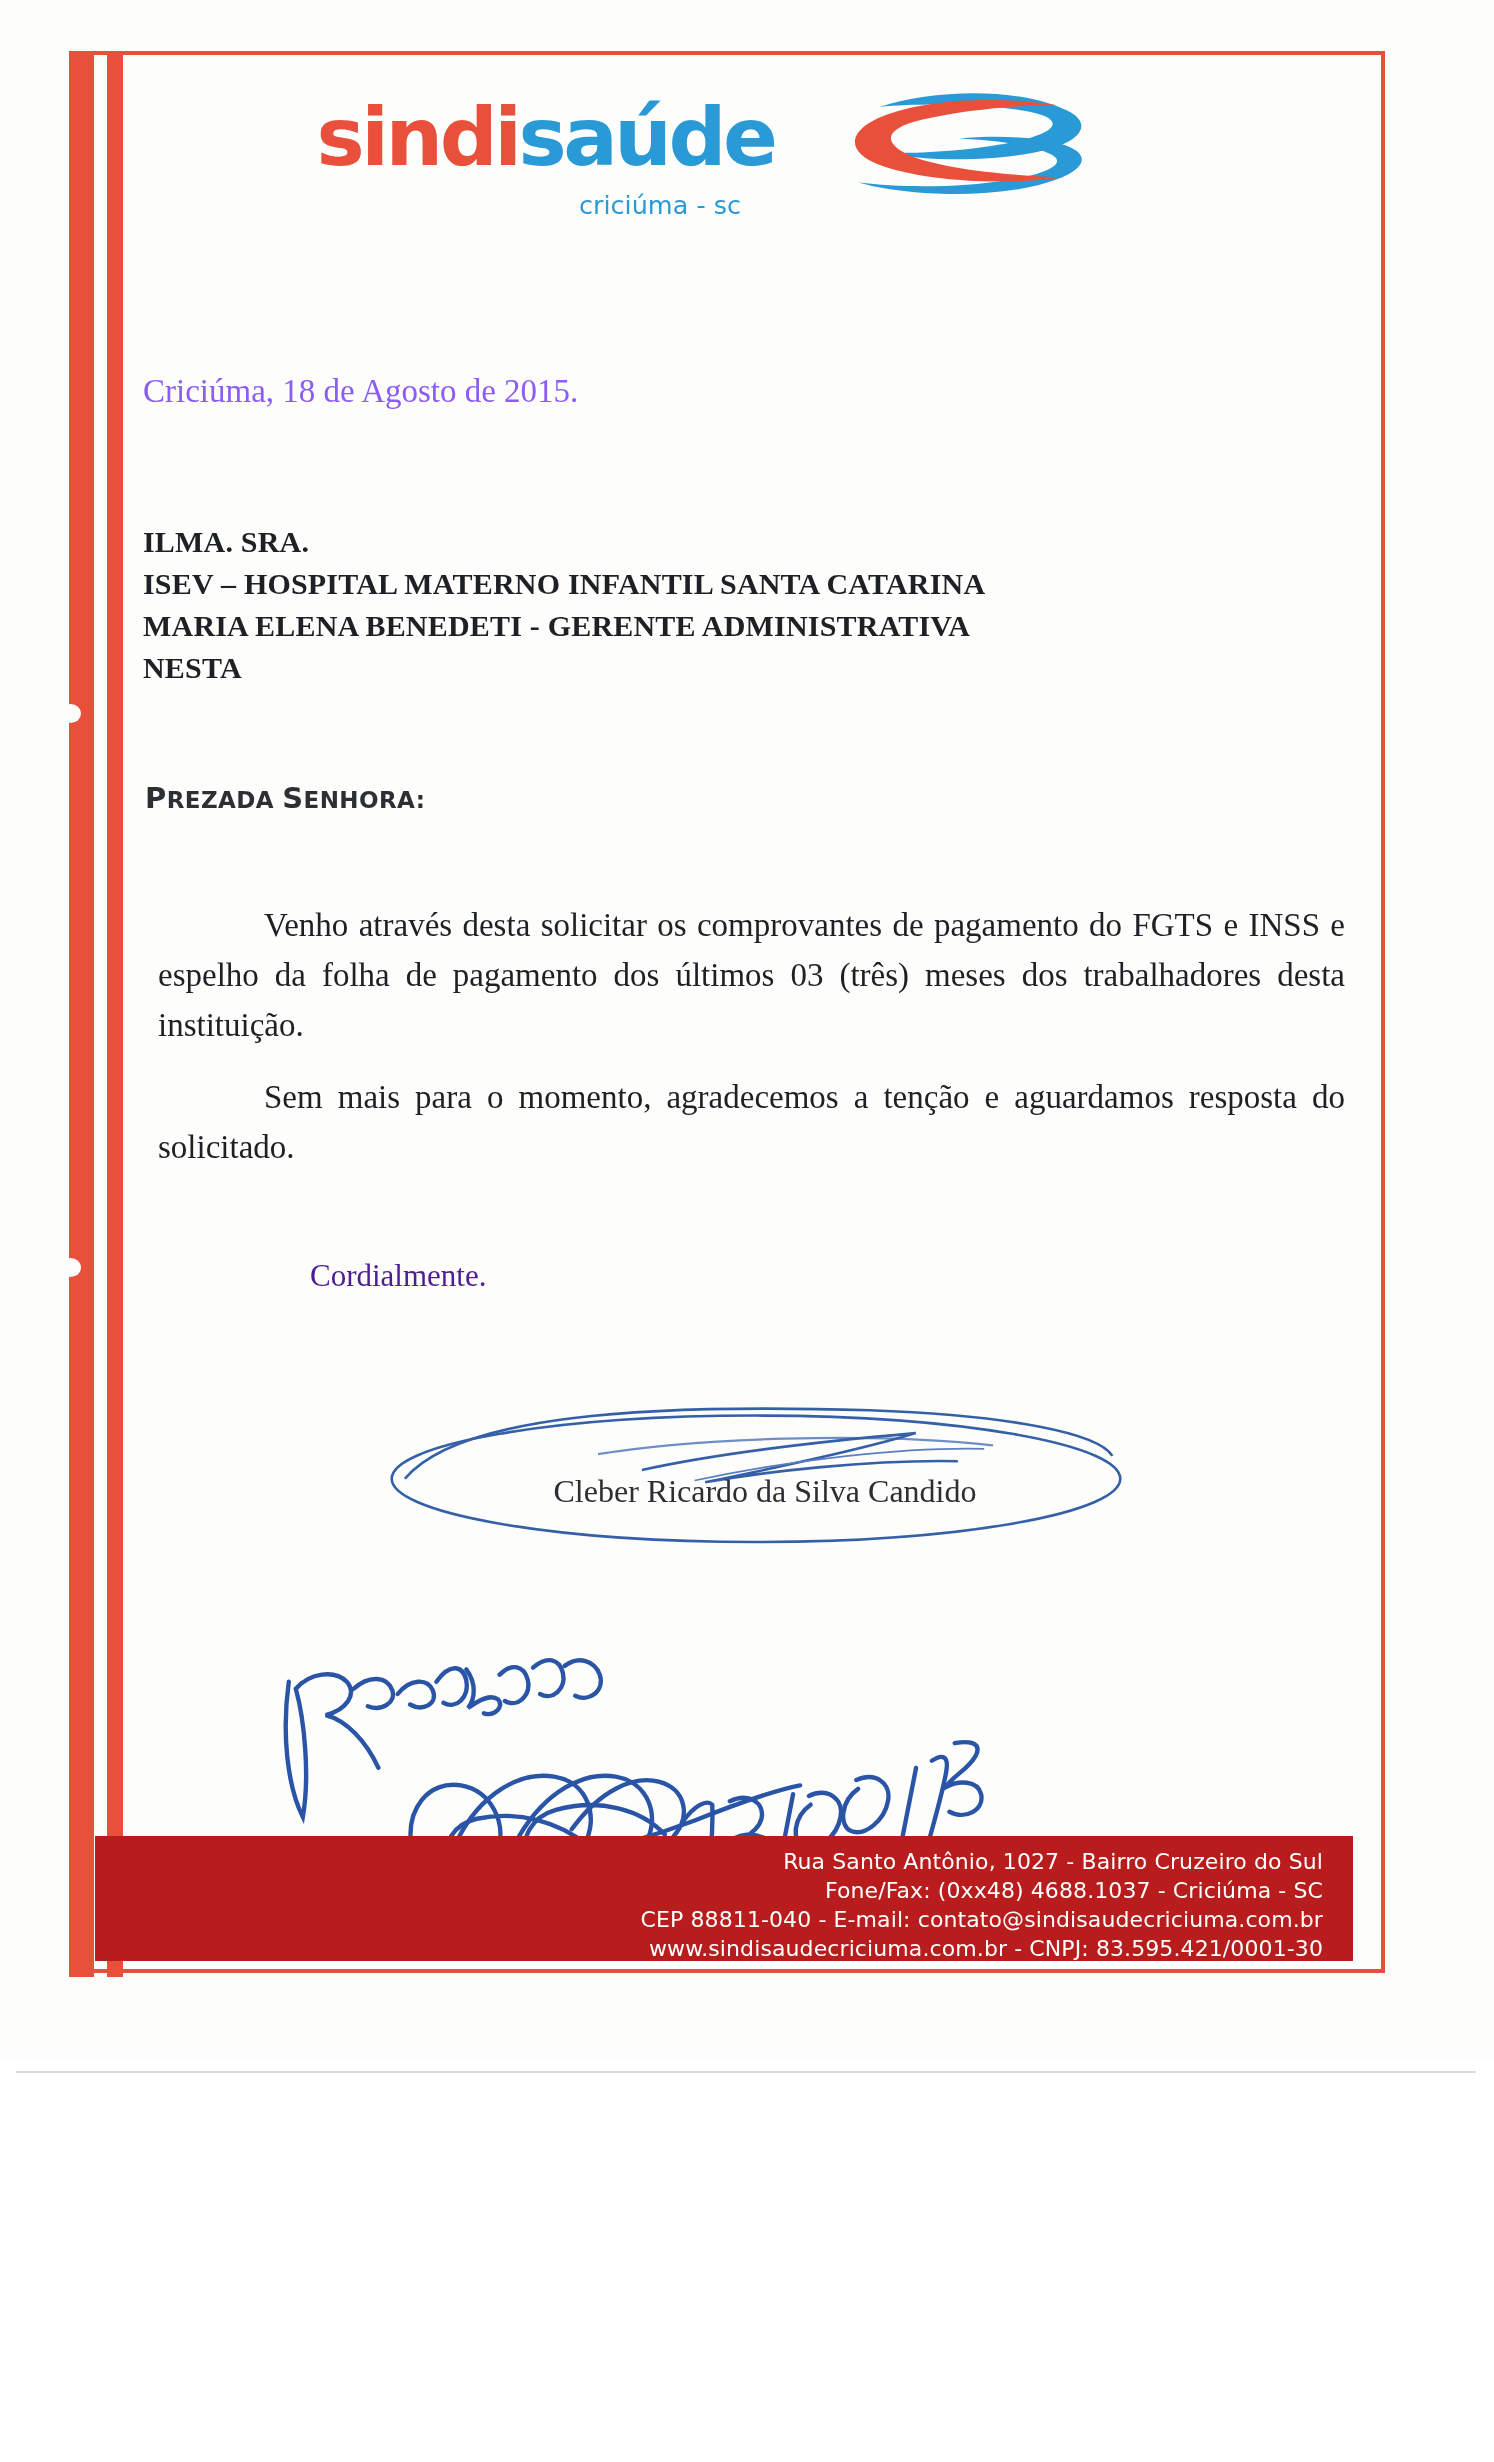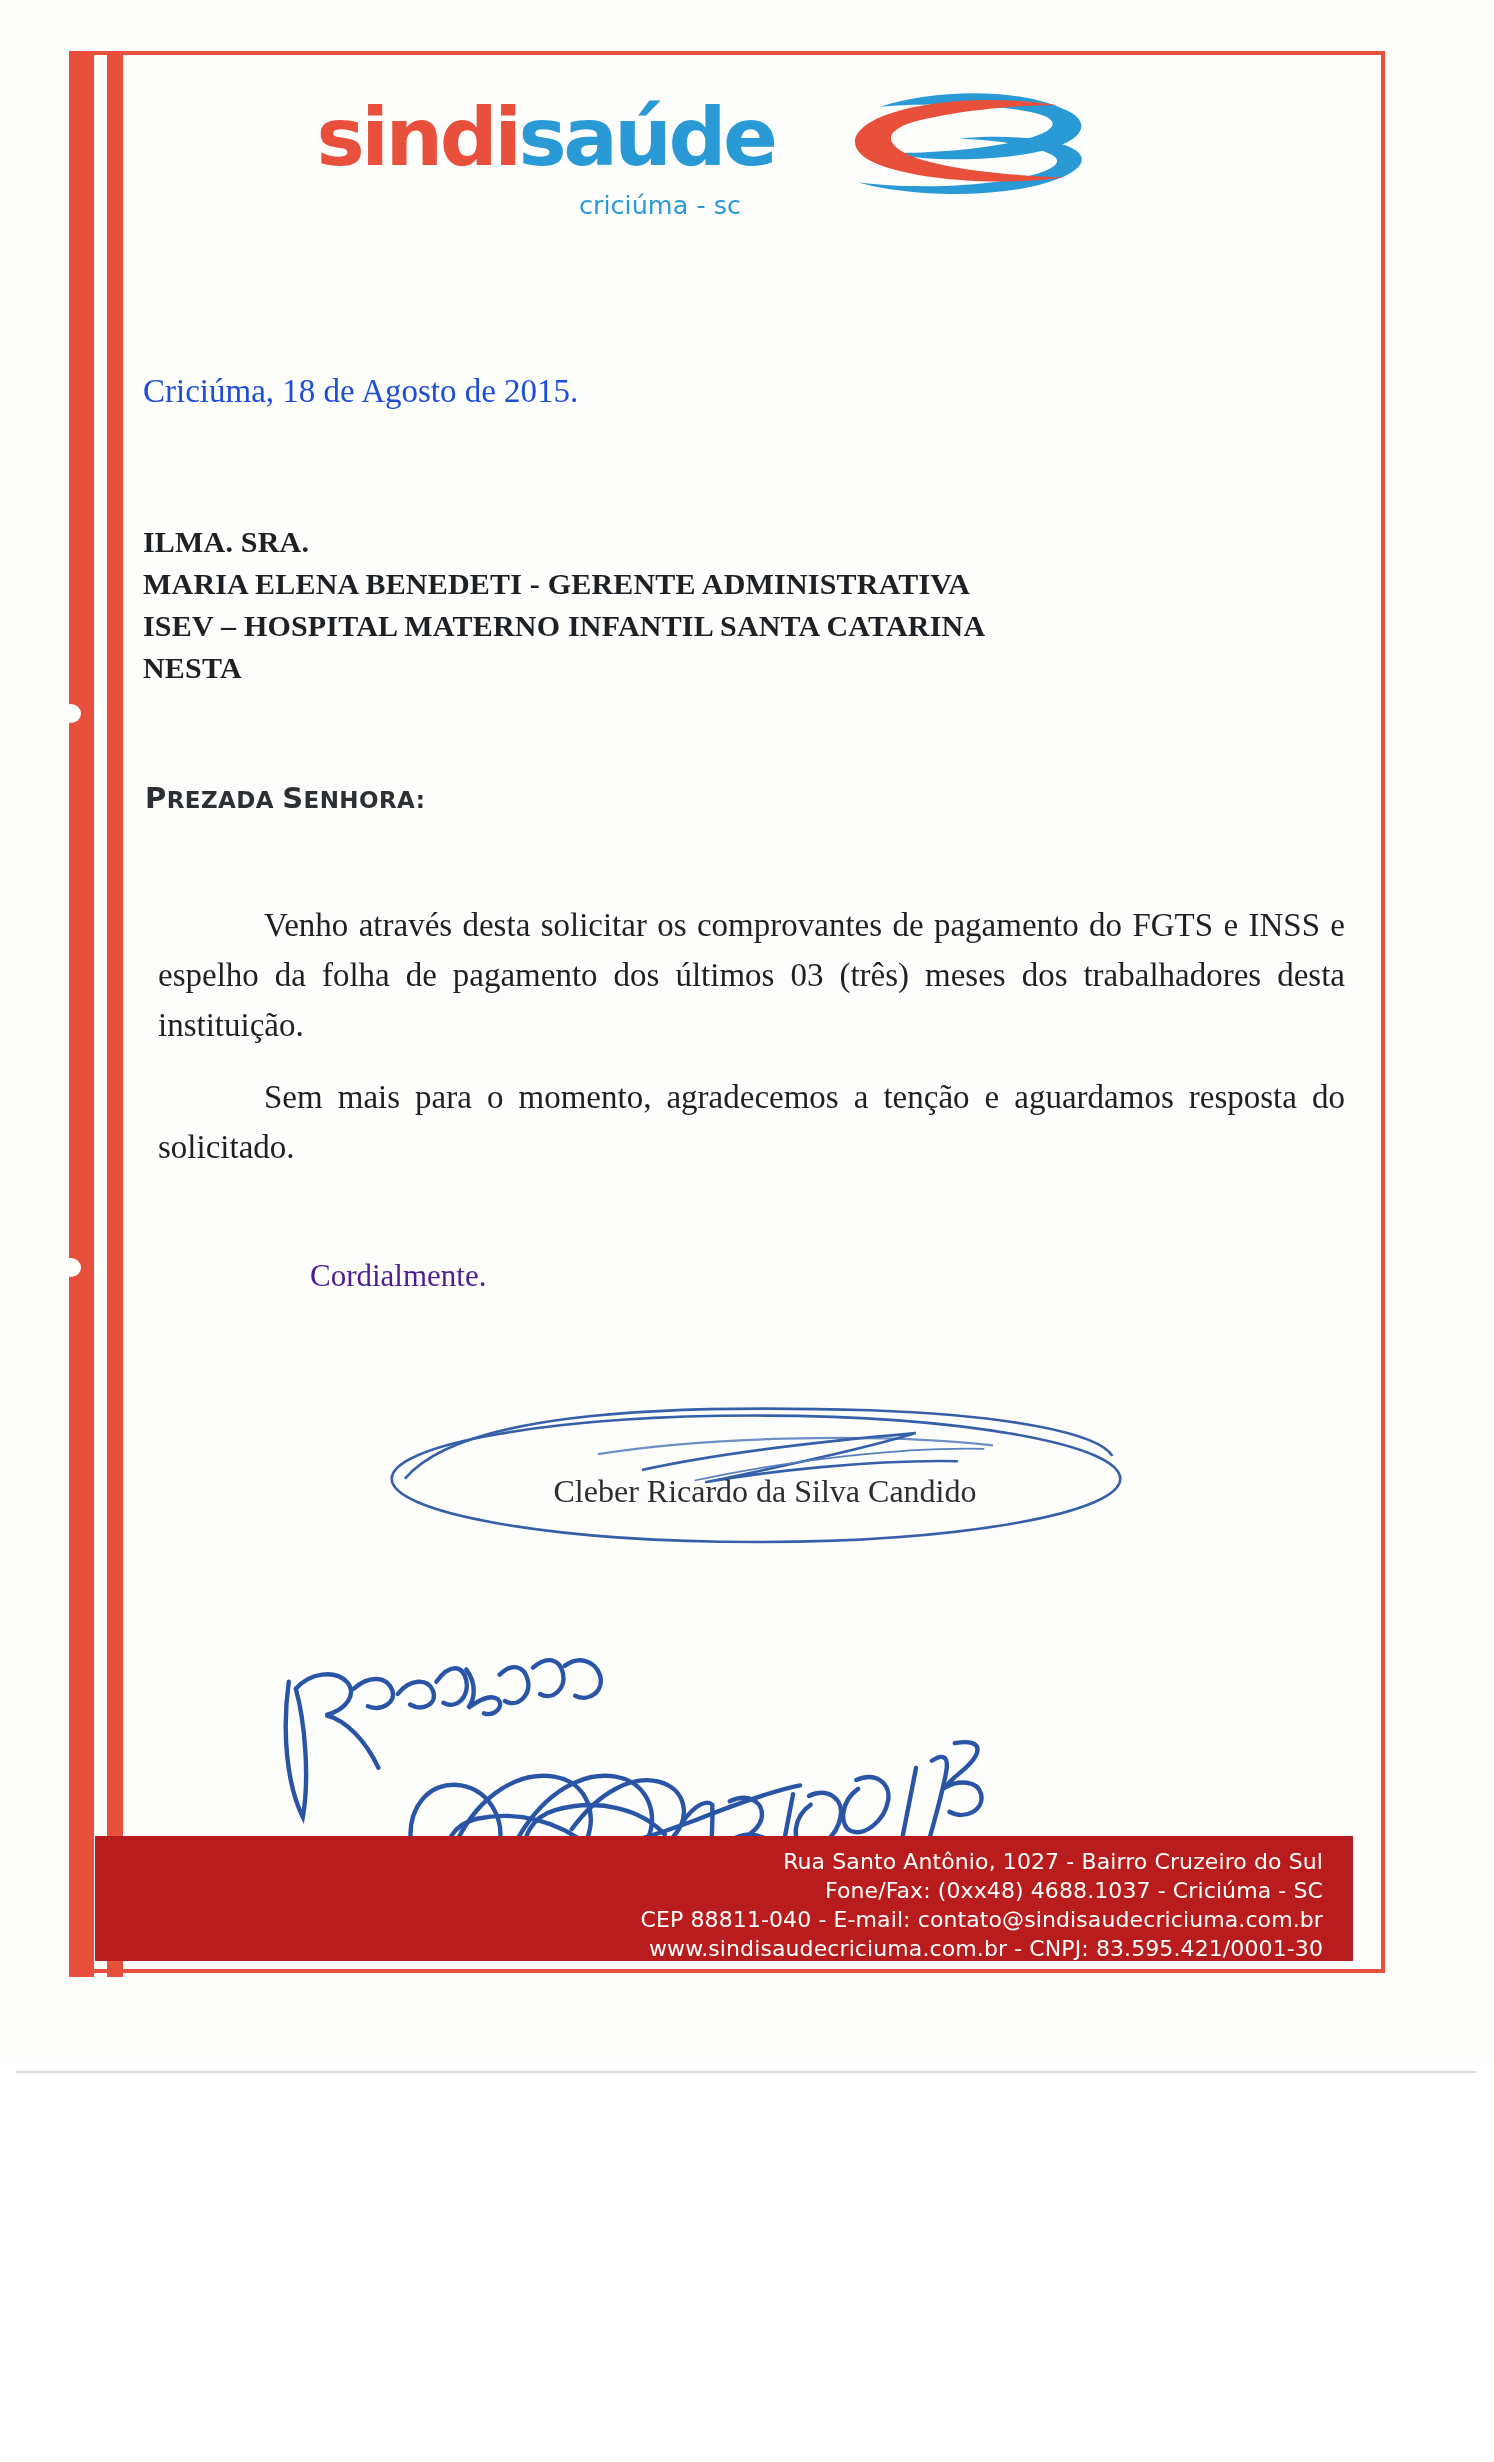--- a/index.html
+++ b/index.html
@@ -51,21 +51,21 @@
   .logo-sub{
     position:absolute;left:280px;top:102px;
     font-family:"DejaVu Sans", sans-serif;
     font-weight:normal;font-size:25.5px;color:#2a9ad6;letter-spacing:0px;
   }
   #swoosh{position:absolute;left:528px;top:-10.6px;width:264px;height:132px;}
 
   
   .date{
     position:absolute;left:143px;top:373px;
-    font-size:33px;color:#1d4ed8;
+    font-size:33px;color:#8b5cf6;
   }
   .addr{
     position:absolute;left:143px;top:521px;
     font-size:30px;font-weight:bold;line-height:1.40;color:#1d2024;
     letter-spacing:0.2px;
   }
   .addr div{white-space:nowrap;}
   .salut{
     position:absolute;left:145px;top:781px;
     font-family:"DejaVu Sans", sans-serif;
@@ -134,22 +134,22 @@
 
       <path d="M262 32 C200 22 120 24 70 42 C24 58 18 84 60 100 C108 118 200 124 270 114
                C206 112 126 104 92 88 C62 74 66 58 110 48 C158 37 215 32 262 32 Z" fill="#e8503c"></path>
     </svg>
   </div>
 
   <div class="date">Criciúma, 18 de Agosto de 2015.</div>
 
   <div class="addr">
     <div>ILMA. SRA.</div>
+    <div>ISEV – HOSPITAL MATERNO INFANTIL SANTA CATARINA</div>
     <div>MARIA ELENA BENEDETI - GERENTE ADMINISTRATIVA</div>
-    <div>ISEV – HOSPITAL MATERNO INFANTIL SANTA CATARINA</div>
     <div>NESTA</div>
   </div>
 
   <div class="salut"><span class="cap">P</span>REZADA <span class="cap">S</span>ENHORA:</div>
 
   <div class="para" id="p1"><span class="indent"></span><span>Venho através desta solicitar os comprovantes de pagamento do FGTS e INSS e espelho da folha de pagamento dos últimos 03 (três) meses dos trabalhadores desta instituição.</span></div>
   <div class="para" id="p2"><span class="indent"></span><span>Sem mais para o momento, agradecemos a tenção e aguardamos resposta do solicitado.</span></div>
 
   <div class="closing">Cordialmente.</div>
 

